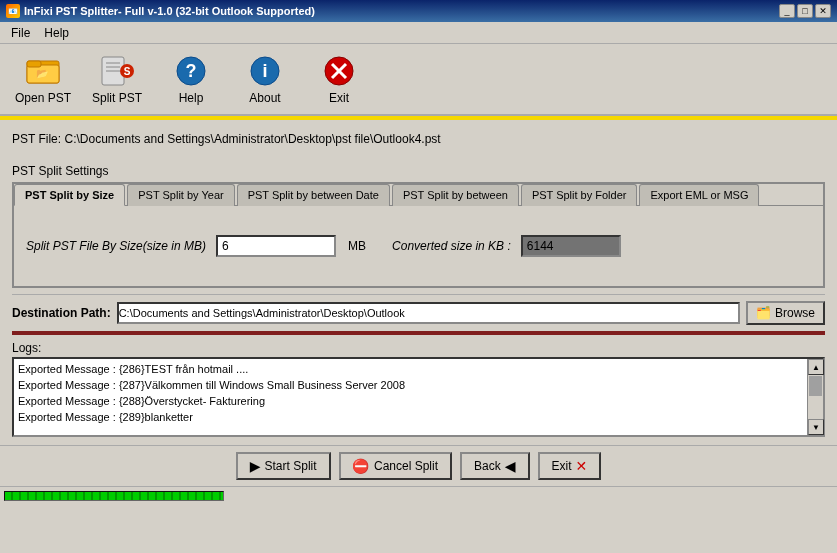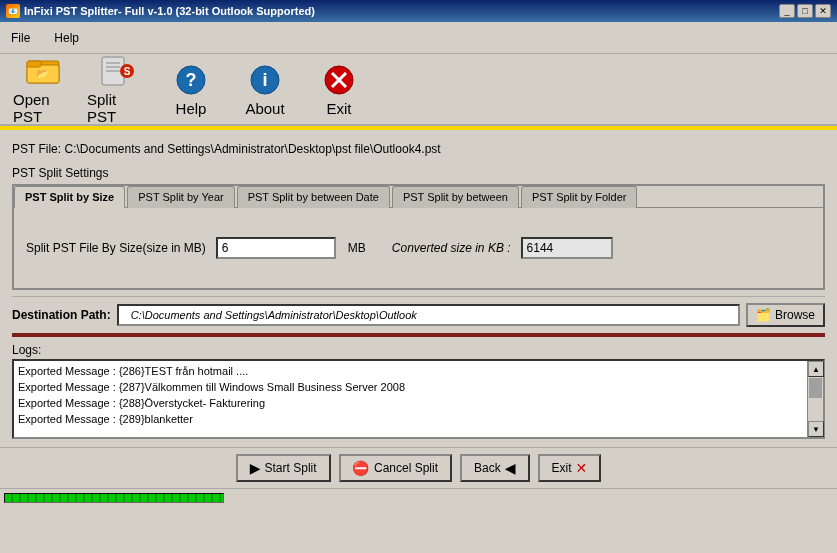--- a/index.html
+++ b/index.html
@@ -51,22 +51,21 @@
       cursor: pointer;
       color: #000;
     }
 
     
     .menu-bar {
       background: #d4d0c8;
       border-bottom: 1px solid #aaa;
       padding: 2px 4px;
       display: flex;
-      gap: 10px;
-      height: 32px;
+      height: 22px;
       align-items: center;
     }
     .menu-item {
       padding: 2px 6px;
       cursor: pointer;
       font-size: 12px;
       border: 1px solid transparent;
     }
 
     
@@ -91,22 +90,22 @@
       border-radius: 3px;
       padding: 4px;
       gap: 2px;
     }
     .toolbar-btn-icon {
       width: 36px; height: 36px;
       display: flex; align-items: center; justify-content: center;
       font-size: 22px;
     }
     .toolbar-btn-label {
-      font-size: 15px;
-      text-align: left;
+      font-size: 12px;
+      text-align: center;
     }
 
     
     .icon-folder { color: #e8a000; }
 
     
     .accent-bar {
       background: #f5d800;
       height: 4px;
     }
@@ -114,21 +113,21 @@
     
     .main-content {
       background: #d4d0c8;
       padding: 8px 12px;
       flex: 1;
     }
 
     .pst-file-info {
       font-size: 12px;
       color: #000;
-      margin-bottom: 6px;
+      margin-bottom: 14px;
       padding: 4px 0;
     }
 
     .section-label {
       font-size: 12px;
       color: #000;
       margin-bottom: 4px;
     }
 
     
@@ -162,20 +161,21 @@
       padding: 16px 12px;
       background: #d4d0c8;
       min-height: 80px;
       display: flex;
       align-items: center;
       gap: 10px;
     }
     .tab-content label {
       font-size: 12px;
       white-space: nowrap;
+      font-style: italic;
     }
     .tab-input {
       border: 2px inset #888;
       background: white;
       padding: 2px 4px;
       font-size: 12px;
       height: 22px;
     }
 
     
@@ -191,24 +191,23 @@
     }
     .destination-label {
       font-size: 12px;
       white-space: nowrap;
       font-weight: bold;
     }
     .destination-input {
       flex: 1;
       border: 2px inset #888;
       background: white;
-      padding: 2px 12px;
+      padding: 2px 0;
       font-size: 11px;
       height: 22px;
-      font-style: italic;
     }
     .browse-btn {
       background: #d4d0c8;
       border: 2px outset #888;
       padding: 2px 8px;
       cursor: pointer;
       font-size: 12px;
       height: 24px;
       display: flex; align-items: center; gap: 4px;
       white-space: nowrap;
@@ -393,27 +392,28 @@
 
   <div class="section-label">PST Split Settings</div>
 
   <div class="tabs-container">
     <div class="tab-bar">
       <div class="tab active">PST Split by Size</div>
       <div class="tab">PST Split by Year</div>
       <div class="tab">PST Split by between Date</div>
       <div class="tab">PST Split by between</div>
       <div class="tab">PST Split by Folder</div>
+      <div class="tab">Export EML or MSG</div>
     </div>
     <div class="tab-content">
       <label>Split PST File By Size(size in MB)</label>
       <input class="tab-input" type="text" style="width: 120px;" value="6">
       <span style="margin-left:2px;">MB</span>
       <span style="margin-left:16px;font-style:italic;">Converted size in KB :</span>
-      <input class="tab-input" type="text" style="width: 92px; background: #e5e5e5;" value="6144">
+      <input class="tab-input" type="text" style="width: 100px; background: #737373;" value="6144">
     </div>
   </div>
 
   <div class="destination-row">
     <span class="destination-label">Destination Path:</span>
     <input class="destination-input" type="text" value="C:\Documents and Settings\Administrator\Desktop\Outlook" style="">
     <button class="browse-btn">
       <span>🗂️</span>
       <span>Browse</span>
     </button>

